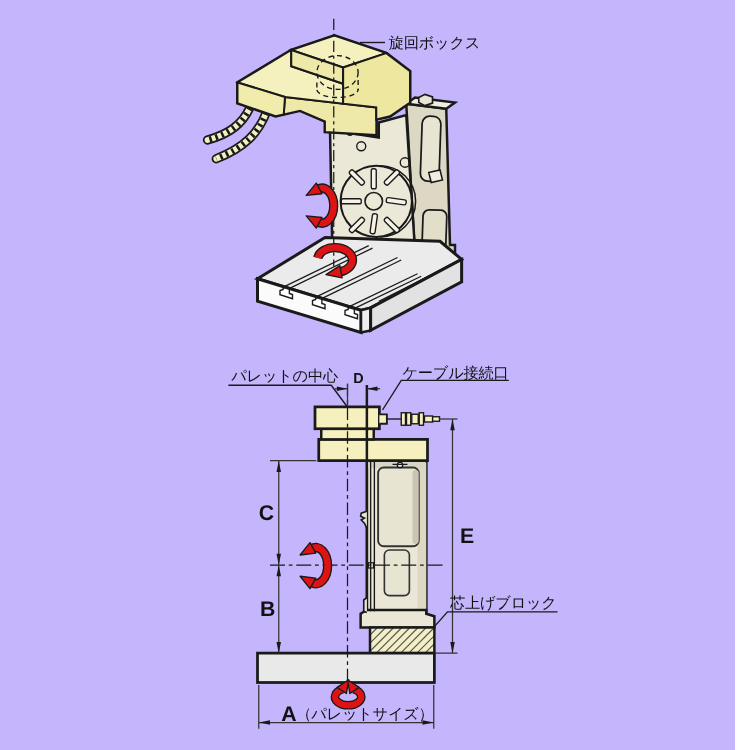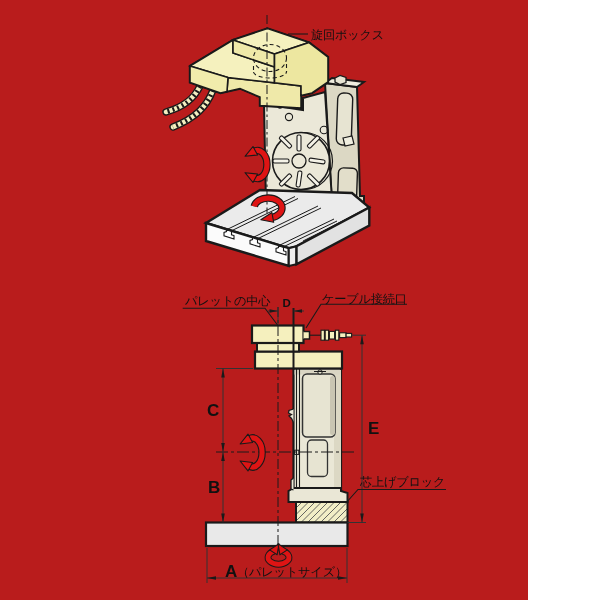--- a/index.html
+++ b/index.html
@@ -1,16 +1,16 @@
 <!DOCTYPE html>
 <html><head>
 <meta charset="utf-8">
 <style>
   html,body{margin:0;padding:0;background:#ffffff;}
-  .stage{position:relative;width:528px;height:600px;background:#b91c1c;overflow:hidden;}
+  .stage{position:relative;width:588px;height:600px;background:#c4b5fd;overflow:hidden;}
   svg{display:block;}
   text{font-family:"Liberation Sans",sans-serif;fill:#111111;}
   .jp{font-size:12.2px;letter-spacing:-0.2px;}
   .dimL{font-size:17px;font-weight:bold;}
   .dimS{font-size:11.5px;font-weight:bold;}
 </style>
 </head>
 <body>
 
 <div class="stage">

